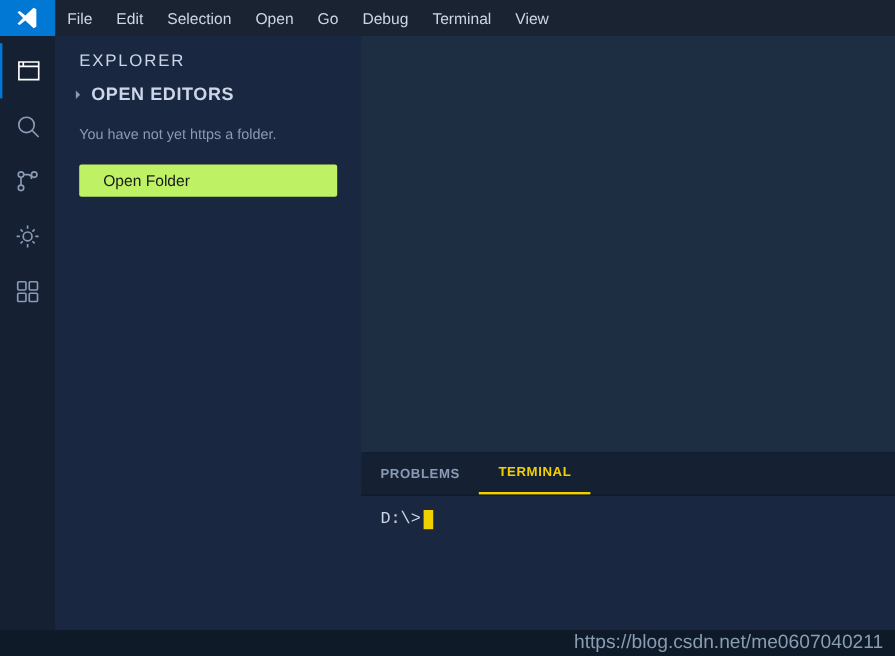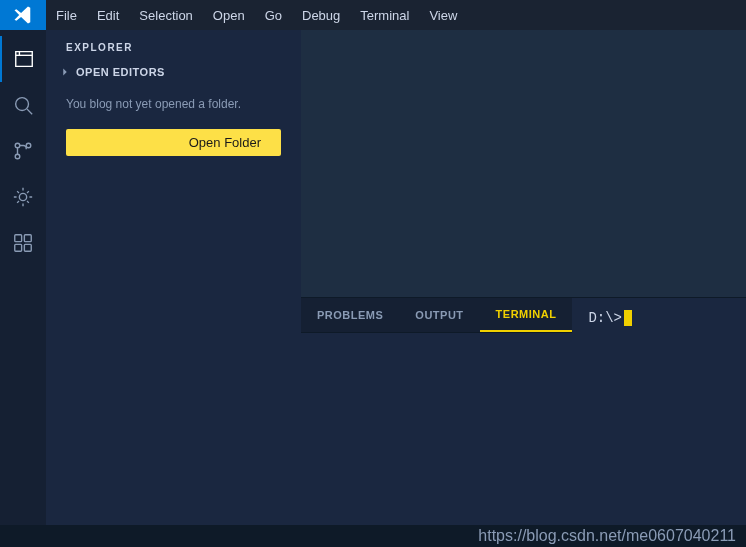--- a/index.html
+++ b/index.html
@@ -92,36 +92,36 @@
     
     .sidebar {
       width: 255px;
       background: #1a2740;
       display: flex;
       flex-direction: column;
       flex-shrink: 0;
       overflow-y: auto;
     }
     .sidebar-title {
-      font-size: 10px;
-      font-weight: 700;
+      font-size: 14px;
+      font-weight: 400;
       color: #cdd6e8;
       letter-spacing: 1.5px;
       padding: 12px 20px 8px 20px;
       text-transform: uppercase;
     }
     .sidebar-section {
       display: flex;
       flex-direction: column;
     }
     .sidebar-section-header {
       display: flex;
       align-items: center;
       padding: 4px 8px 4px 12px;
-      font-size: 11px;
+      font-size: 15px;
       font-weight: 700;
       color: #cdd6e8;
       text-transform: uppercase;
       letter-spacing: 0.5px;
       cursor: pointer;
       user-select: none;
       text-align: center;
     }
     .chevron {
       width: 14px;
@@ -131,52 +131,52 @@
       flex-shrink: 0;
     }
     .no-folder-text {
       padding: 12px 20px 12px 20px;
       color: #8a9bb5;
       font-size: 12px;
       line-height: 1.5;
     }
     .open-folder-btn {
       margin: 4px 20px 12px 20px;
-      background: #fde047;
+      background: #bef264;
       color: #1a1a1a;
       border: none;
       padding: 6px 20px;
       font-size: 13px;
       font-weight: 500;
       cursor: pointer;
       border-radius: 2px;
-      text-align: right;
+      text-align: left;
       width: calc(100% - 40px);
     }
 
     
     .editor-area {
       flex: 1;
       display: flex;
       flex-direction: column;
       background: #1e2e42;
       overflow: hidden;
     }
     .editor-main {
       flex: 1;
       background: #1e2e42;
     }
 
     
     .panel {
       background: #1a2740;
       border-top: 1px solid #0e1a28;
-      height: 228px;
-      display: flex;
-      flex-direction: row;
+      height: 148px;
+      display: flex;
+      flex-direction: column;
       flex-shrink: 0;
     }
     .panel-tabs {
       display: flex;
       align-items: center;
       height: 35px;
       border-bottom: 1px solid #0e1a28;
       background: #152033;
       flex-shrink: 0;
     }
@@ -306,32 +306,31 @@
     <div class="sidebar-section">
       <div class="sidebar-section-header">
         <svg class="chevron" viewBox="0 0 16 16" fill="currentColor">
           <path d="M6 4l4 4-4 4V4z"></path>
         </svg>
         <span>OPEN EDITORS</span>
       </div>
     </div>
 
     <div class="sidebar-section">
-      <div class="no-folder-text">You blog not yet opened a folder.</div>
+      <div class="no-folder-text">You have not yet https a folder.</div>
       <button class="open-folder-btn">Open Folder</button>
     </div>
   </div>
 
   <div class="editor-area">
     <div class="editor-main"></div>
 
     <div class="panel">
       <div class="panel-tabs">
         <div class="panel-tab">PROBLEMS</div>
-        <div class="panel-tab">OUTPUT</div>
         <div class="panel-tab active">TERMINAL</div>
       </div>
       <div class="panel-content">
         <div class="terminal-prompt">
           <span>D:\&gt;</span>
           <span class="terminal-cursor"></span>
         </div>
       </div>
     </div>
   </div>

